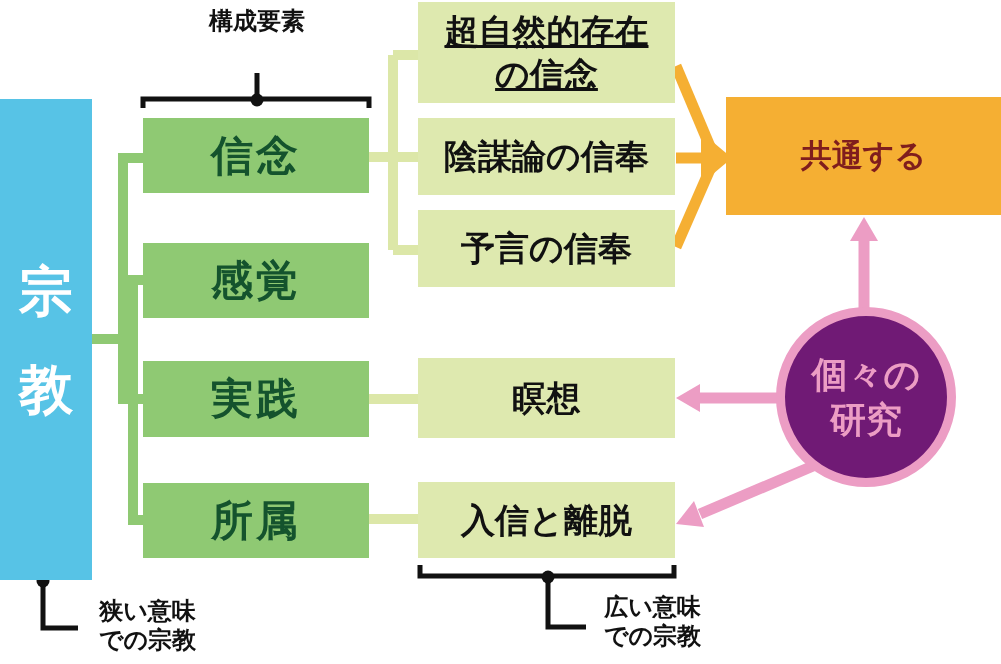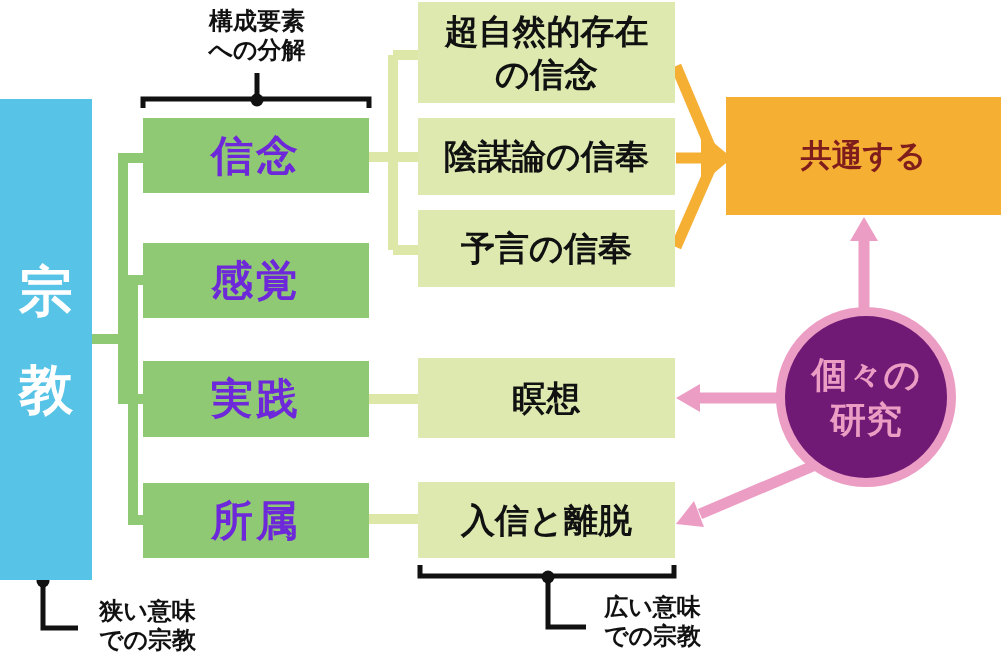--- a/index.html
+++ b/index.html
@@ -6,21 +6,21 @@
   .canvas{
     position:relative;width:1001px;height:664px;background:#ffffff;overflow:hidden;
     font-family:"Liberation Sans","DejaVu Sans",sans-serif;font-weight:700;
   }
   .layer{position:absolute;left:0;top:0;width:1001px;height:664px;}
   .box{position:absolute;display:flex;align-items:center;justify-content:center;
        text-align:center;box-sizing:border-box;}
   .root-box{left:0;top:99px;width:92px;height:481px;background:var(--blue,#57C3E6);
        flex-direction:column;gap:44px;color:#fff;font-size:54px;line-height:1;}
   .comp-box{left:143px;width:226px;height:75px;background:var(--green,#8FC973);
-       color:#6d28d9;font-size:42px;letter-spacing:3px;line-height:1;}
+       color:#14532d;font-size:42px;letter-spacing:3px;line-height:1;}
   .pale-box{left:418px;width:257px;background:var(--pale_green,#DEE9AF);
        color:var(--ink,#111);font-size:34px;line-height:1.25;}
   .orange-box{left:726px;top:97px;width:275px;height:118px;background:var(--orange,#F5AF33);
        color:#7f1d1d;font-size:31px;line-height:1.35;}
   .circle{position:absolute;left:776px;top:307px;width:180px;height:180px;border-radius:50%;
        background:#701a75;border:9px solid var(--pink,#EC9DC4);box-sizing:border-box;
        display:flex;align-items:center;justify-content:center;text-align:center;
        color:var(--pink,#EC9DC4);font-size:36px;line-height:1.25;}
   .note{position:absolute;color:var(--ink,#111);font-size:24px;line-height:1.2;text-align:center;}
   .note-decompose{left:147px;top:7px;width:220px;}
@@ -97,21 +97,21 @@
   <div class="box comp-box" style="top:243px;">
     <span>感覚</span>
   </div>
   <div class="box comp-box" style="top:361px;height:76px;">
     <span>実践</span>
   </div>
   <div class="box comp-box" style="top:483px;">
     <span>所属</span>
   </div>
 
-  <div class="box pale-box" style="top:2px;height:101px;">
+  <div class="box pale-box" style="top:2px;height:101px;text-decoration:underline;">
     <span>
       <span>超自然的存在</span><br>
       <span>の信念</span>
     </span>
   </div>
   <div class="box pale-box" style="top:118px;height:77px;">
     <span>陰謀論の信奉</span>
   </div>
   <div class="box pale-box" style="top:210px;height:77px;text-align:right;">
     <span>予言の信奉</span>
@@ -131,21 +131,20 @@
 
   <div class="circle">
     <span>
       <span>個々の</span><br>
       <span>研究</span>
     </span>
   </div>
 
   <div class="note note-decompose">
     <span>構成要素</span><br>
-    <span>への分解</span>
   </div>
   <div class="note note-narrow">
     <span>狭い意味</span><br>
     <span>での宗教</span>
   </div>
   <div class="note note-broad">
     <span>広い意味</span><br>
     <span>での宗教</span>
   </div>
 

